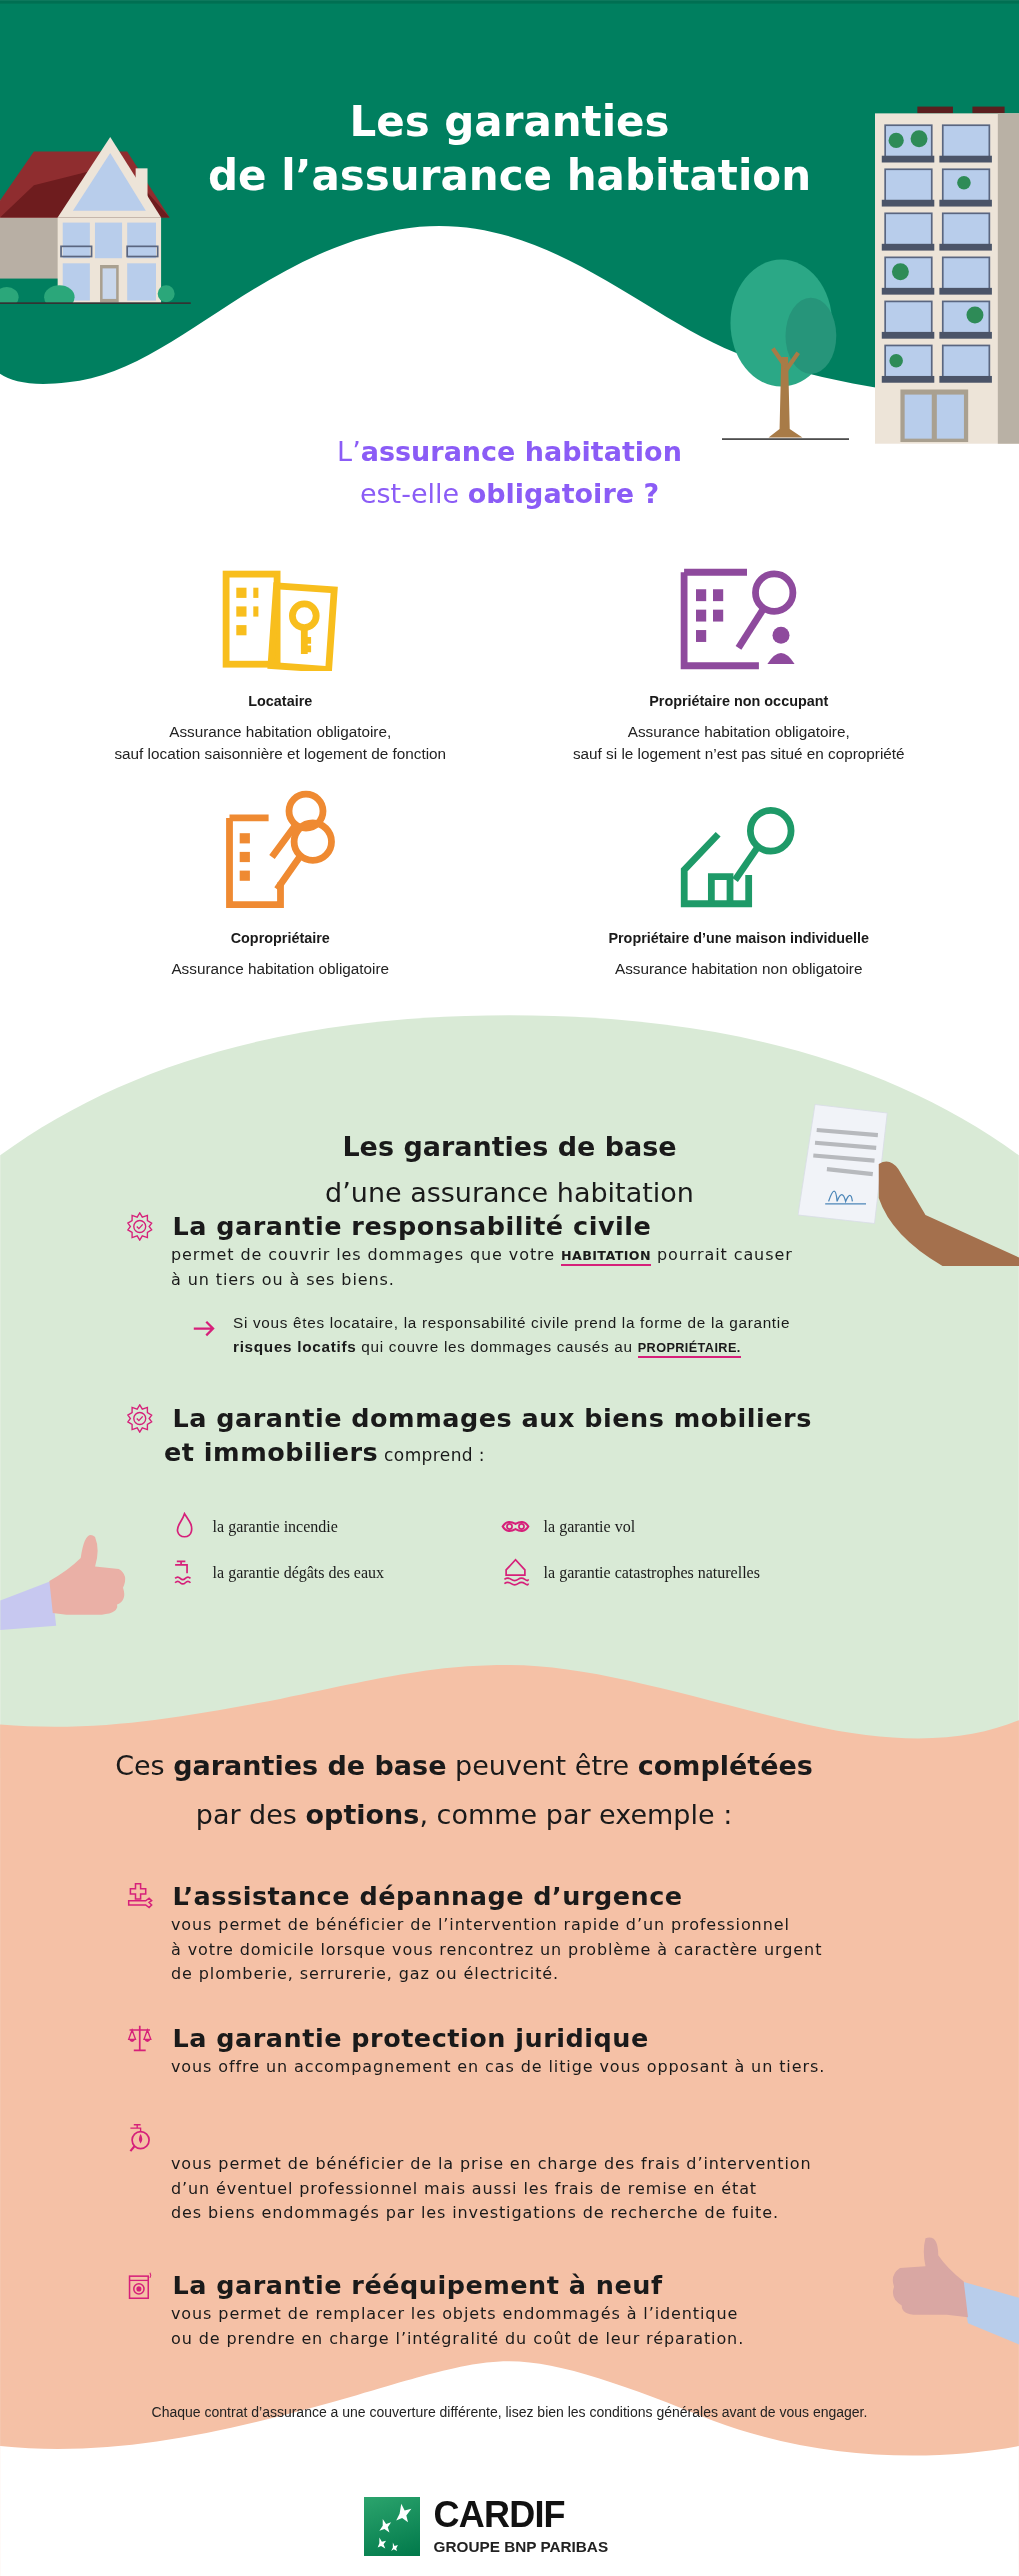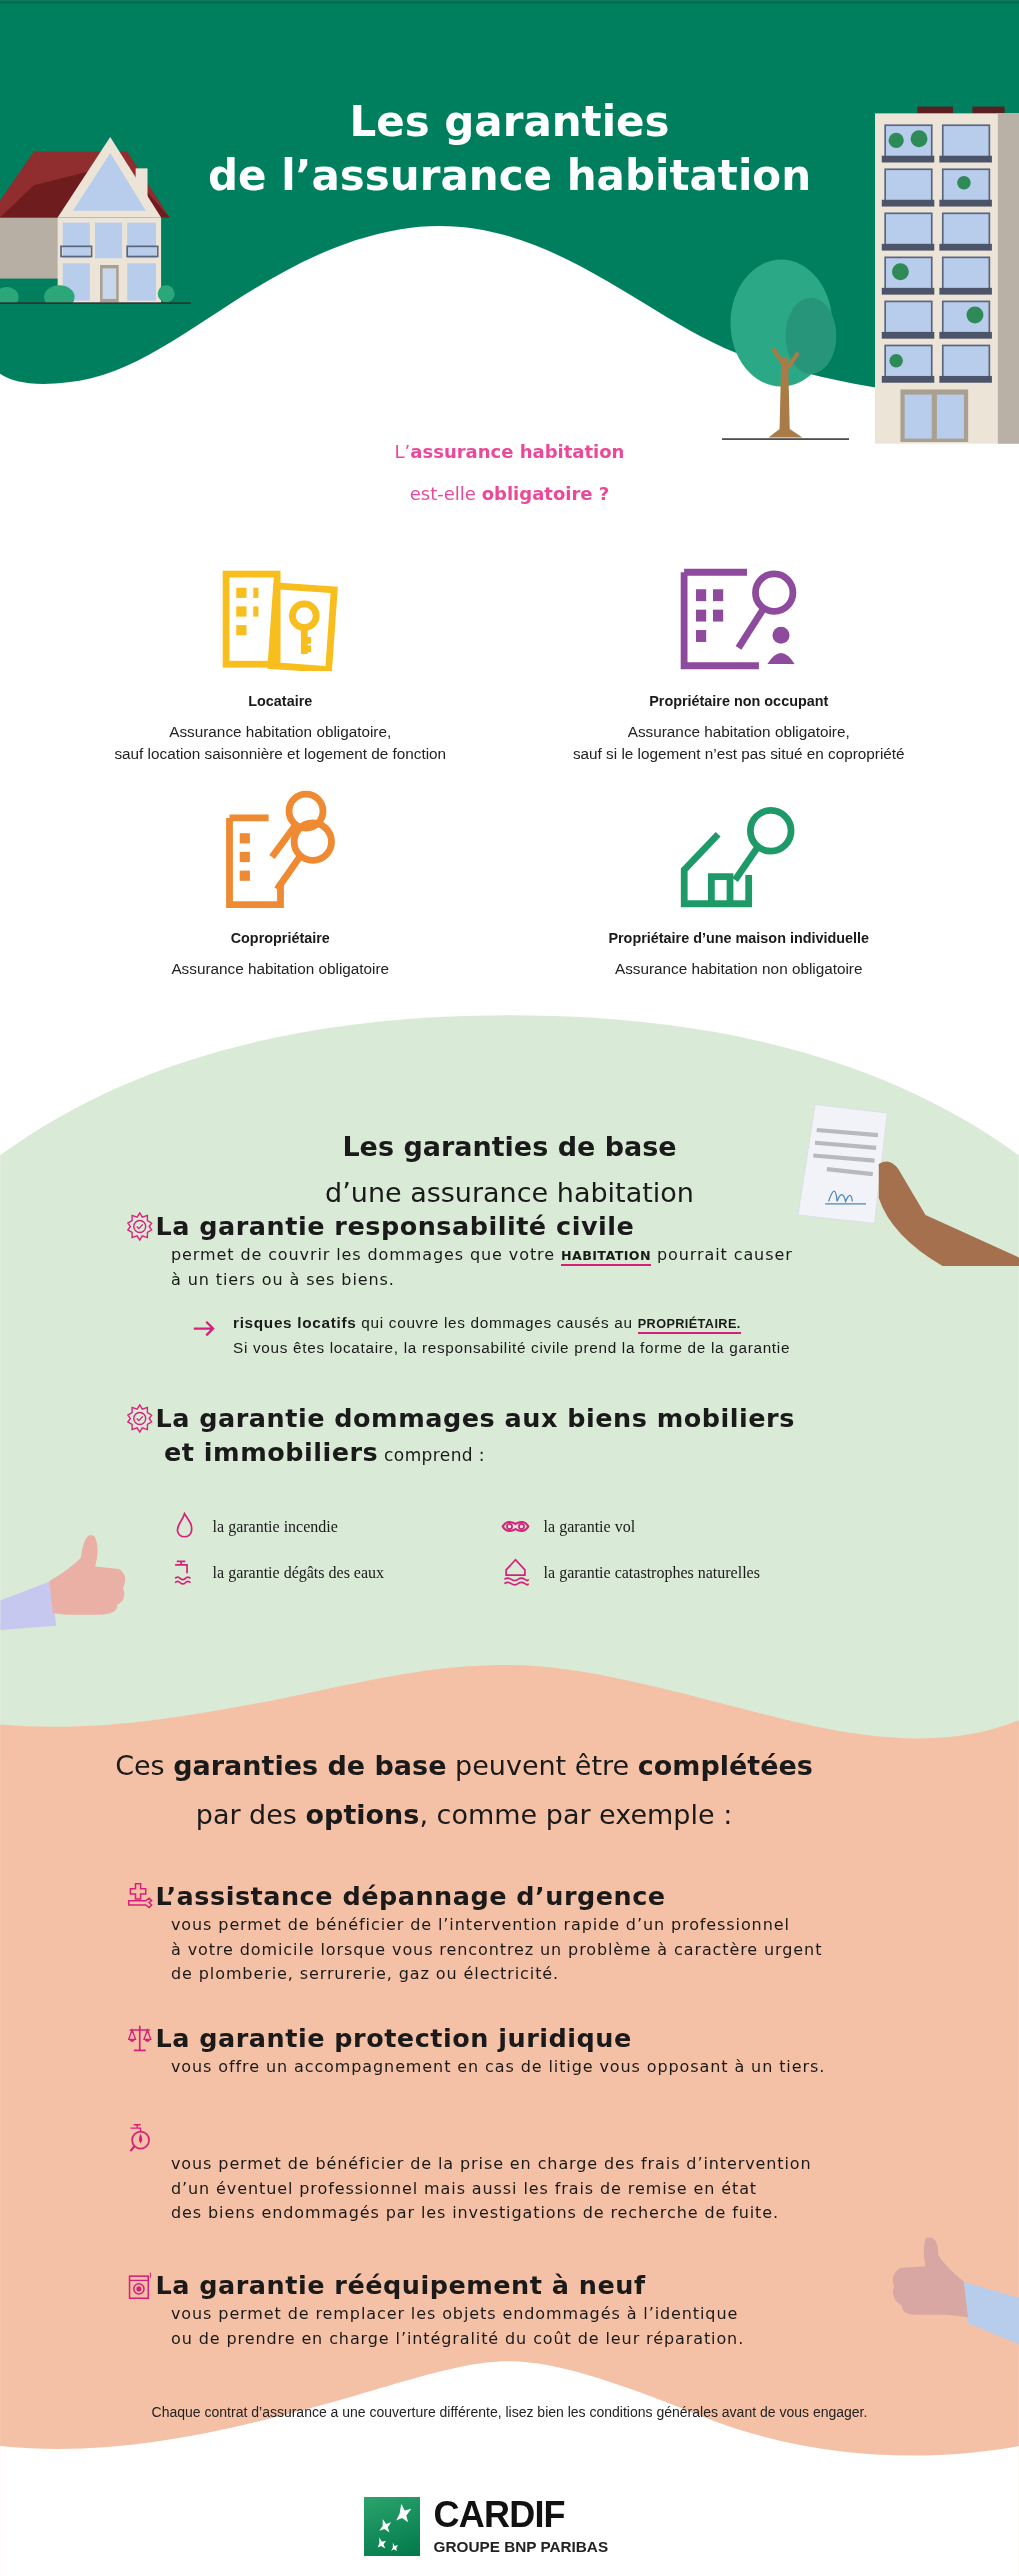--- a/index.html
+++ b/index.html
@@ -8,37 +8,37 @@
   .abs { position: absolute; }
 
   
   .hero-bg { left: 0; top: 0; width: 1019px; height: 442px; }
   .hero-title { left: 0; width: 1019px; top: 95px; text-align: center; color: #ffffff; font-weight: 700; font-size: 42px; line-height: 54px; font-family: "DejaVu Sans", sans-serif; }
   .hero-house { left: 0; top: 109px; }
   .hero-building { left: 875px; top: 106px; }
   .hero-tree { left: 722px; top: 255px; }
 
   
-  .q-title { left: 0; width: 1019px; top: 431px; text-align: center; font-size: 18px; line-height: 42px; color: #ec4899; }
+  .q-title { left: 0; width: 1019px; top: 431px; text-align: center; font-size: 27px; line-height: 42px; color: #8b5cf6; }
   .q-title b { font-weight: 700; }
   .q-grid { left: 51px; top: 552px; width: 917px; display: grid; grid-template-columns: 1fr 1fr; row-gap: 24px; }
   .q-card { text-align: center; }
   .q-icon { height: 119px; display: flex; align-items: flex-end; justify-content: center; margin-bottom: 22px; }
   .q-name { font-weight: 700; font-size: 14.4px; margin-bottom: 12px; font-family: "Liberation Sans", sans-serif; }
   .q-desc { font-size: 15.3px; line-height: 22px; font-family: "Liberation Sans", sans-serif; color: #222; }
 
   
   .mint-bg { left: 0; top: 1011px; width: 1019px; height: 747px; }
   .base-title { left: 0; width: 1019px; top: 1079px; text-align: center; font-size: 27px; line-height: 46px; }
   .base-title .b { font-weight: 700; margin-top: 45px; }
   .doc-hand { left: 798px; top: 1096px; }
   .thumb-left { left: 0; top: 1520px; }
 
   .g-block { left: 127px; width: 764px; }
-  .g-head { display: flex; align-items: center; gap: 3px; }
+  .g-head { display: flex; align-items: center; gap: 20px; }
   .g-icon { width: 25.5px; height: 29px; flex: 0 0 25.5px; }
   .g-title { font-weight: 700; font-size: 25.5px; letter-spacing: 0.5px; line-height: 34px; }
   .g-title .light { font-weight: 400; font-size: 17px; letter-spacing: 0.4px; }
   .g-text { margin-left: 44px; font-size: 16px; line-height: 24px; letter-spacing: 0.9px; color: #1a1a1a; }
   .hl { font-weight: 700; font-size: 12.7px; letter-spacing: 0.4px; border-bottom: 2.5px solid #d6207a; padding-bottom: 0.8px; }
   .note { left: 187px; top: 1311px; width: 730px; display: flex; gap: 12px; }
   .note-arrow { width: 34px; flex: 0 0 34px; padding-top: 8.5px; }
   .note-text { font-size: 15.3px; line-height: 24px; letter-spacing: 0.7px; font-family: "Liberation Sans", sans-serif; }
   .note-text b { font-weight: 700; }
 
@@ -281,22 +281,22 @@
     <span>permet de couvrir les dommages que votre </span><span class="hl">HABITATION</span><span> pourrait causer</span><br>
     <span>à un tiers ou à ses biens.</span>
   </div>
 </div>
 
 <div class="abs note">
   <svg class="note-arrow" width="34" height="25.5" viewBox="0 0 40 30">
       <path d="M2 16 H34 M24 4 L36 16 L24 28" fill="none" stroke="#D6207A" stroke-width="4"></path>
     </svg>
   <div class="note-text">
+    <div>Si vous êtes locataire, la responsabilité civile prend la forme de la garantie</div>
     <div><b>risques locatifs</b><span> qui couvre les dommages causés au </span><span class="hl">PROPRIÉTAIRE.</span></div>
-    <div>Si vous êtes locataire, la responsabilité civile prend la forme de la garantie</div>
   </div>
 </div>
 
 <div class="abs g-block" style="top:1401px;">
   <div class="g-head">
     <svg class="g-icon" viewBox="0 0 30 34">
         <polygon points="15,1 18,6 24,4 24,10 29,13 26,17 29,21 24,24 24,30 18,28 15,33 12,28 6,30 6,24 1,21 4,17 1,13 6,10 6,4 12,6" fill="none" stroke="#D6207A" stroke-width="1.6"></polygon>
         <circle cx="15" cy="17" r="7" fill="none" stroke="#D6207A" stroke-width="1.6"></circle>
         <path d="M11.5 17 L14 19.5 L18.5 14.5" fill="none" stroke="#D6207A" stroke-width="1.6"></path>
       </svg>

